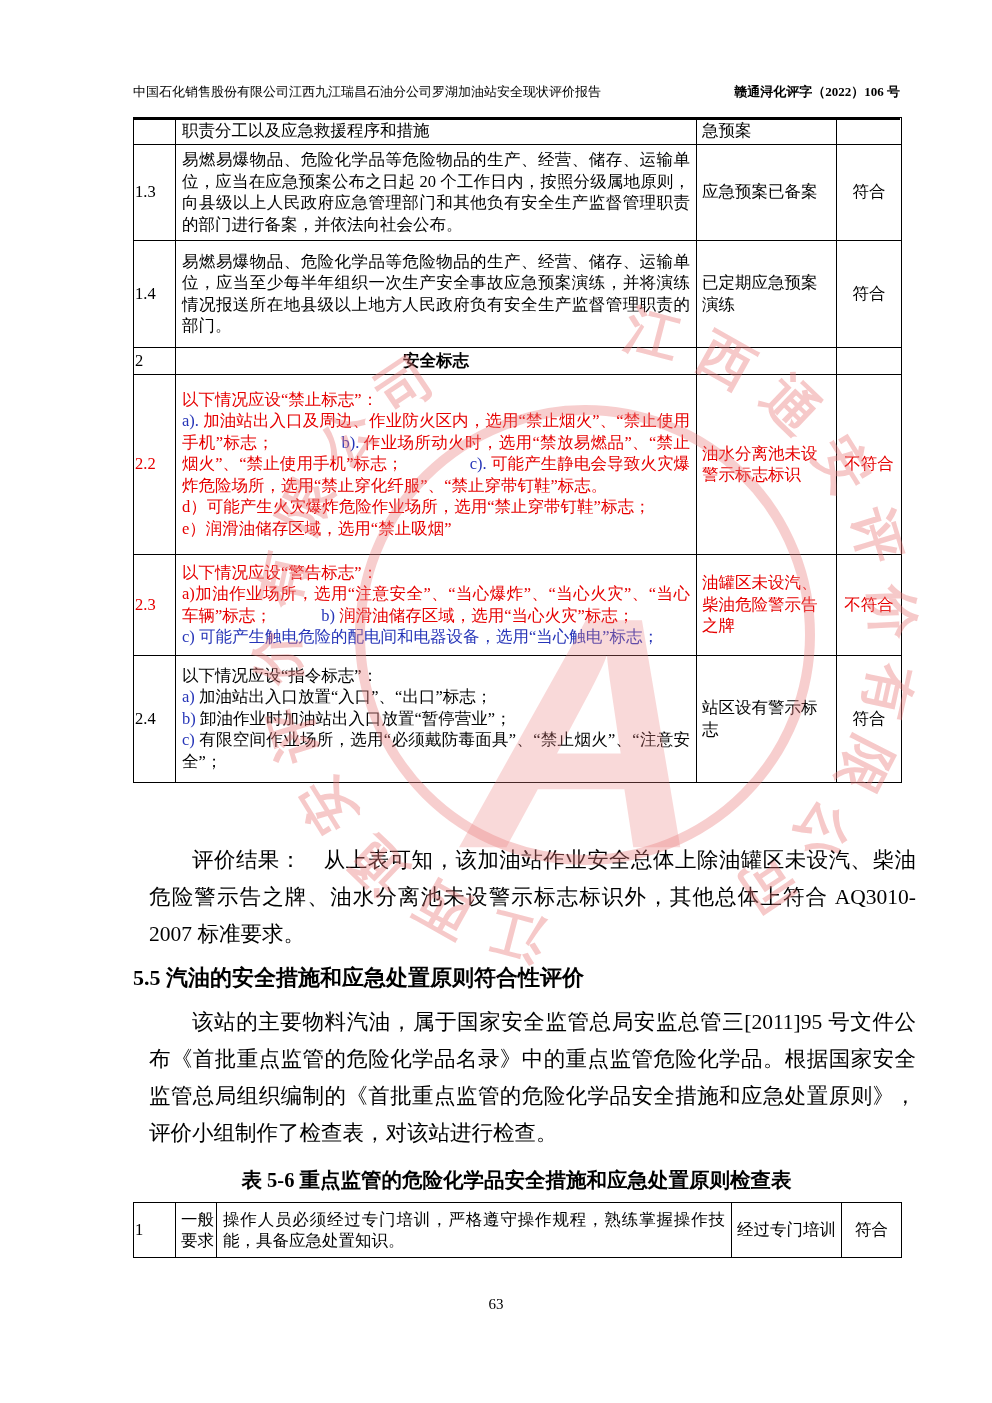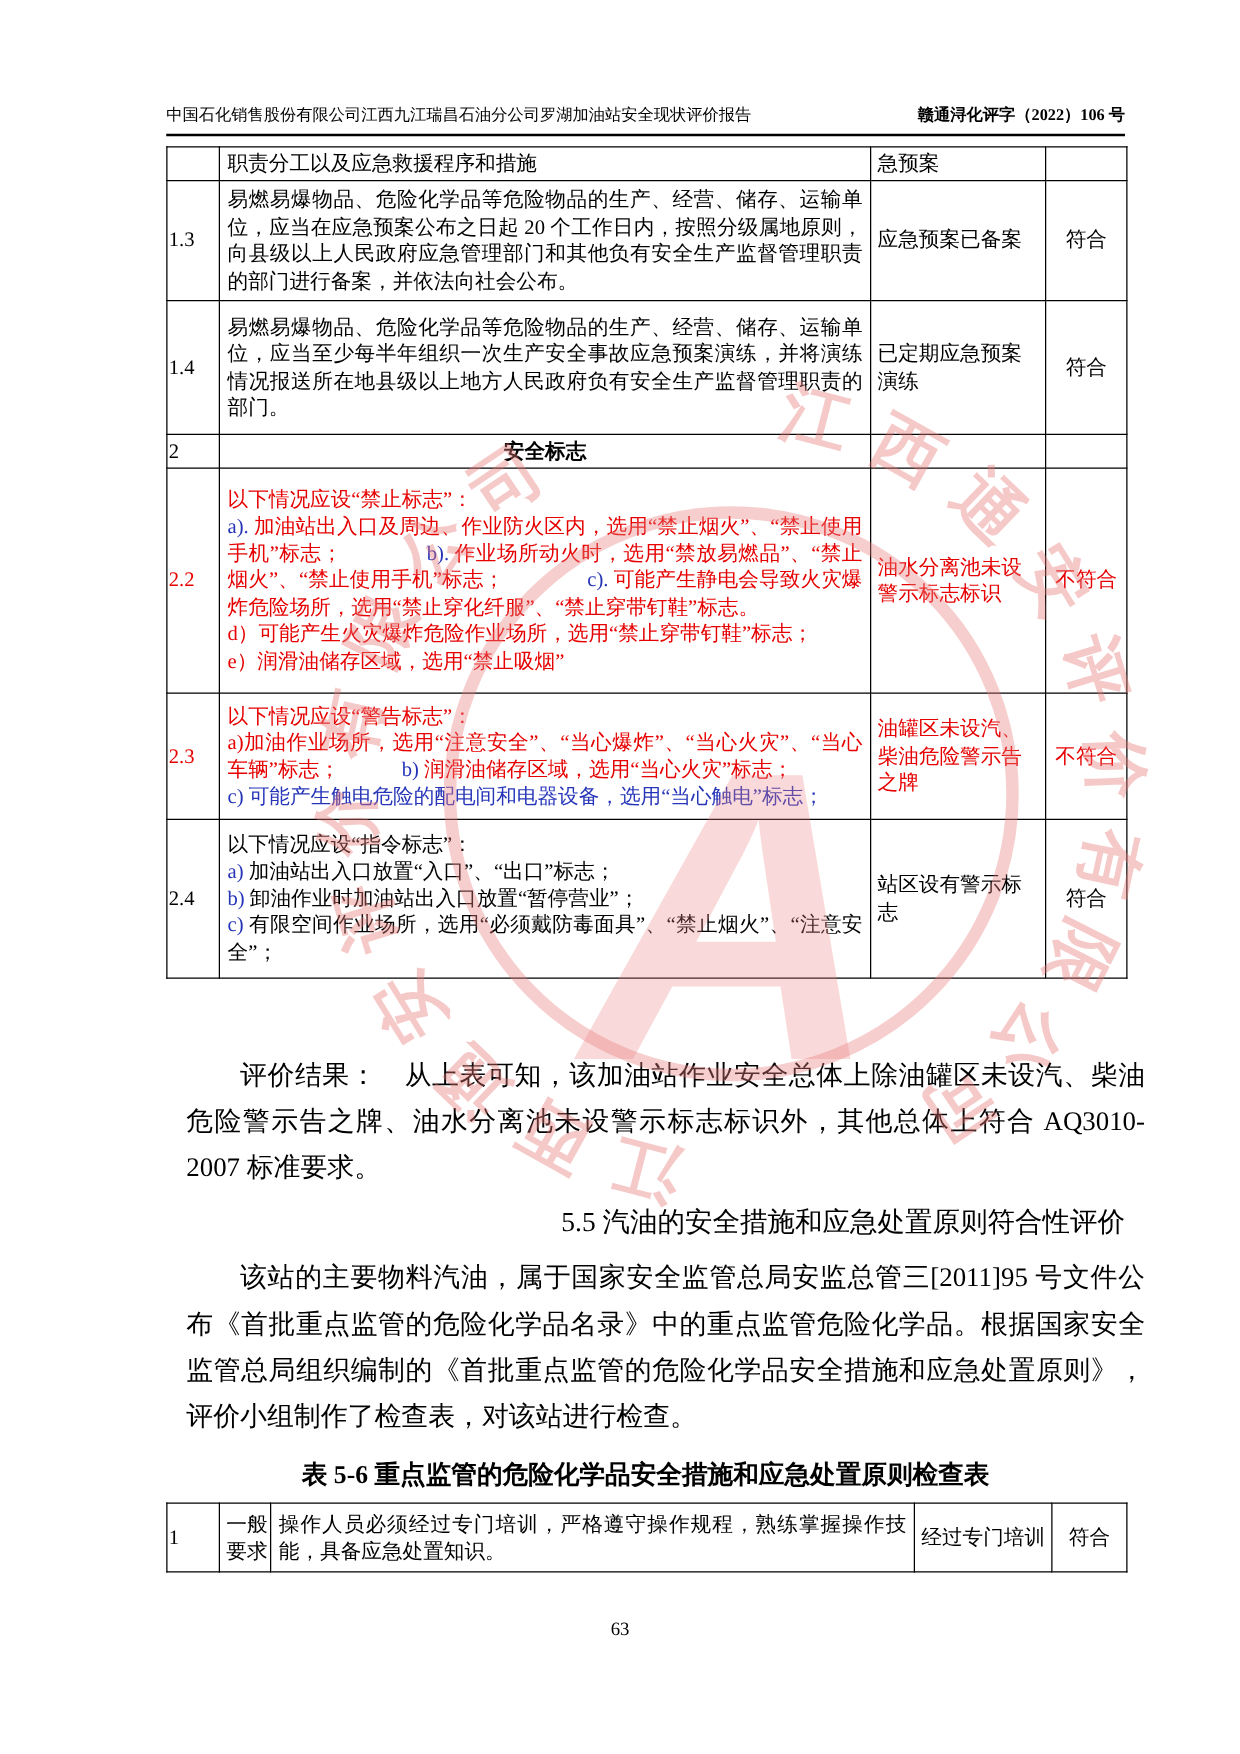--- a/index.html
+++ b/index.html
@@ -8,21 +8,21 @@
     position:relative;
     background:#ffffff;
     font-family:"Liberation Serif","DejaVu Serif",serif;
     color:#000;
     overflow:hidden;
   }
   
   .doc-header{
     position:absolute; top:84px; left:133px; width:767px;
     display:flex; justify-content:space-between; align-items:flex-end;
-    border-bottom:2px solid #000; padding-bottom:7px;
+    border-bottom:2px solid #000; padding-bottom:18px;
     font-size:13px; line-height:16px;
   }
   .doc-header .right{ font-weight:bold; white-space:nowrap;margin-left:32px; }
   
   table{ border-collapse:collapse; table-layout:fixed; font-size:16.5px; line-height:21.5px; }
   td{ border:1.5px solid #000; padding:2px 6px; vertical-align:middle; word-break:break-all; }
   .t1{ position:absolute; top:117px; left:133px; width:768px; }
   .t2{ position:absolute; top:1202px; left:133px; width:768px; }
   .td-no{ padding:2px 1px; }
   .td-content{ text-align:justify; white-space:pre-line; }
@@ -35,21 +35,21 @@
   .td-group{ text-align:right; padding:2px 2px; }
   
   .para{
     position:absolute; left:133px; width:767px;
     font-size:21.5px; line-height:37px; text-align:justify; text-indent:2em;margin-left:16px;
   }
   .results-para{ top:842px; }
   .section-para{ top:1004px; }
   .h55{
     position:absolute; top:963px; left:133px; width:767px;
-    font-size:22px; font-weight:normal; line-height:30px;text-align:right;
+    font-size:22px; font-weight:bold; line-height:30px;
   }
   .caption{
     position:absolute; top:1165px; left:133px; width:767px;
     text-align:center; font-size:20.5px; font-weight:bold; line-height:30px;
   }
   .page-number{
     position:absolute; top:1296px; left:0; width:992px;
     text-align:center; font-size:15px;
   }
   

